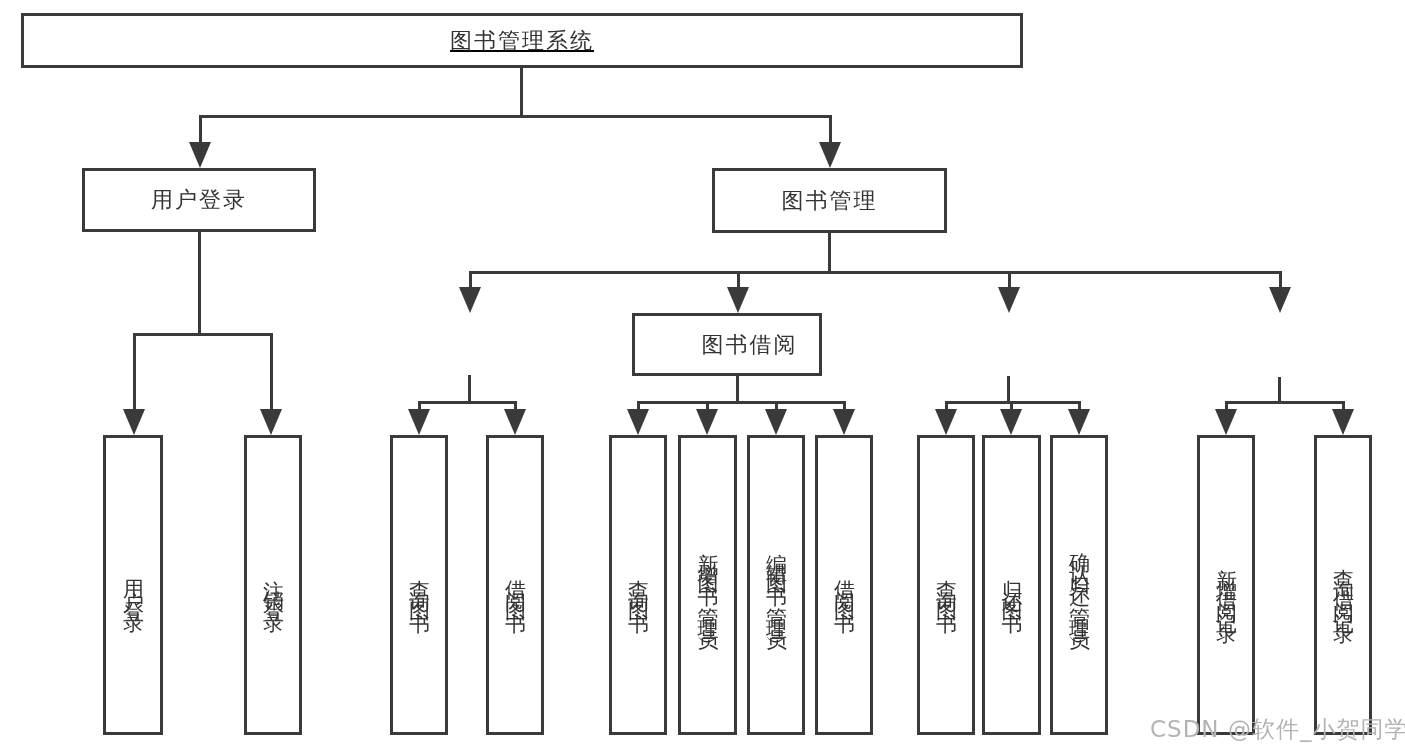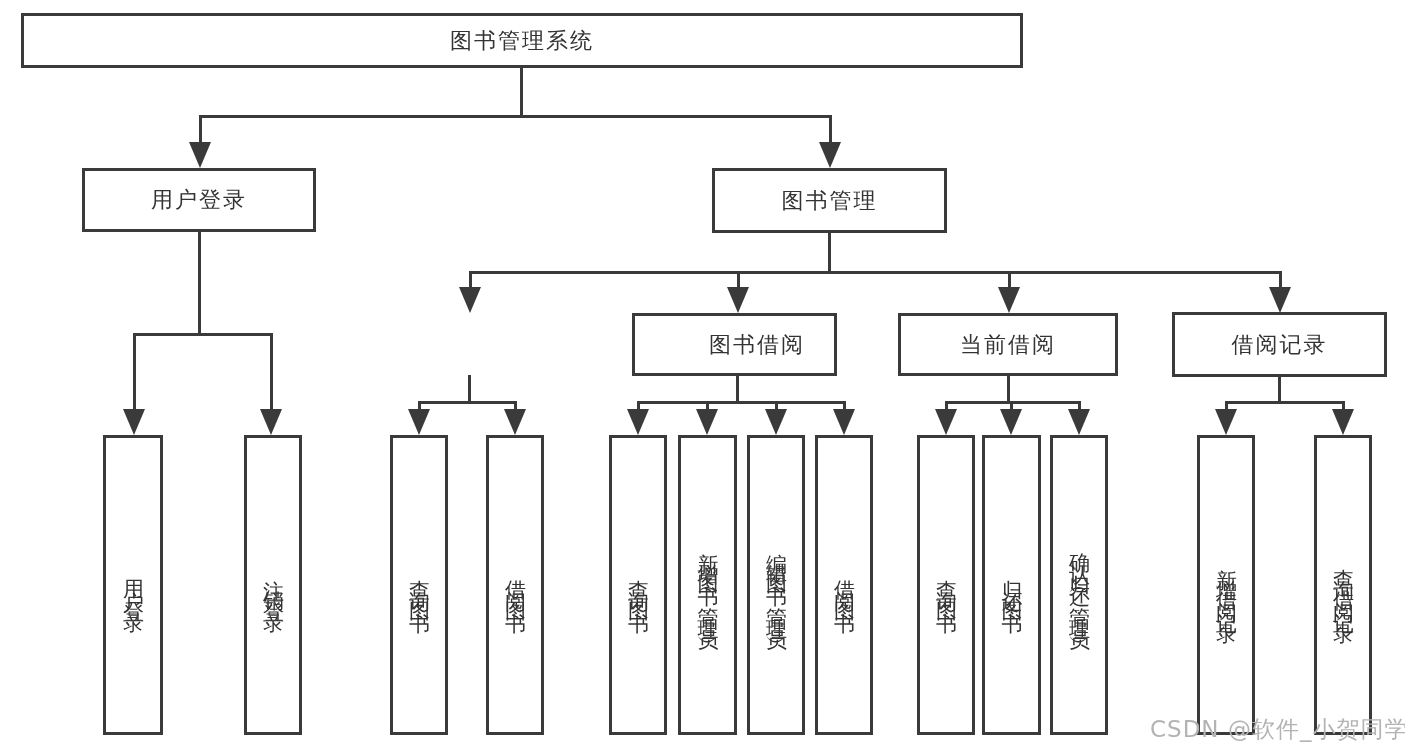--- a/index.html
+++ b/index.html
@@ -31,21 +31,21 @@
 
   
   .watermark{position:absolute;left:1150px;top:714px;font-size:23px;color:var(--wm);
              letter-spacing:1px;white-space:nowrap;z-index:9;}
 </style>
 </head>
 <body>
 
 <div class="canvas">
 
-  <div class="hbox" style="left:21px;top:13px;width:1002px;height:55px;">
+  <div class="hbox" style="left:21px;top:13px;width:1002px;height:55px;text-decoration:underline;">
     <span class="hlabel">图书管理系统</span>
   </div>
 
   <div class="vline" style="left:520px;top:68px;height:49px;"></div>
   <div class="hline" style="left:199px;top:115px;width:632px;"></div>
   <div class="arrow" style="left:189px;top:115px;height:53px;">
     <div class="astem"></div>
     <div class="ahead"></div>
   </div>
   <div class="arrow" style="left:819px;top:115px;height:53px;">
@@ -83,28 +83,22 @@
   </div>
   <div class="arrow" style="left:998px;top:271px;height:42px;">
     <div class="astem"></div>
     <div class="ahead"></div>
   </div>
   <div class="arrow" style="left:1269px;top:271px;height:42px;">
     <div class="astem"></div>
     <div class="ahead"></div>
   </div>
 
-  <div class="hbox" style="left:632px;top:313px;width:205px;height:63px;padding-left:45px;">
+  <div class="hbox" style="left:632px;top:313px;width:190px;height:63px;padding-left:45px;">
     <span class="hlabel">图书借阅</span>
-  </div>
-  <div class="hbox" style="left:898px;top:313px;width:220px;height:63px;">
-    <span class="hlabel">当前借阅</span>
-  </div>
-  <div class="hbox" style="left:1172px;top:312px;width:215px;height:65px;">
-    <span class="hlabel">借阅记录</span>
   </div>
 
   <div class="vline" style="left:468px;top:375px;height:28px;"></div>
   <div class="hline" style="left:418px;top:401px;width:98px;"></div>
   <div class="arrow" style="left:408px;top:401px;height:34px;">
     <div class="astem"></div>
     <div class="ahead"></div>
   </div>
   <div class="arrow" style="left:504px;top:401px;height:34px;">
     <div class="astem"></div>

